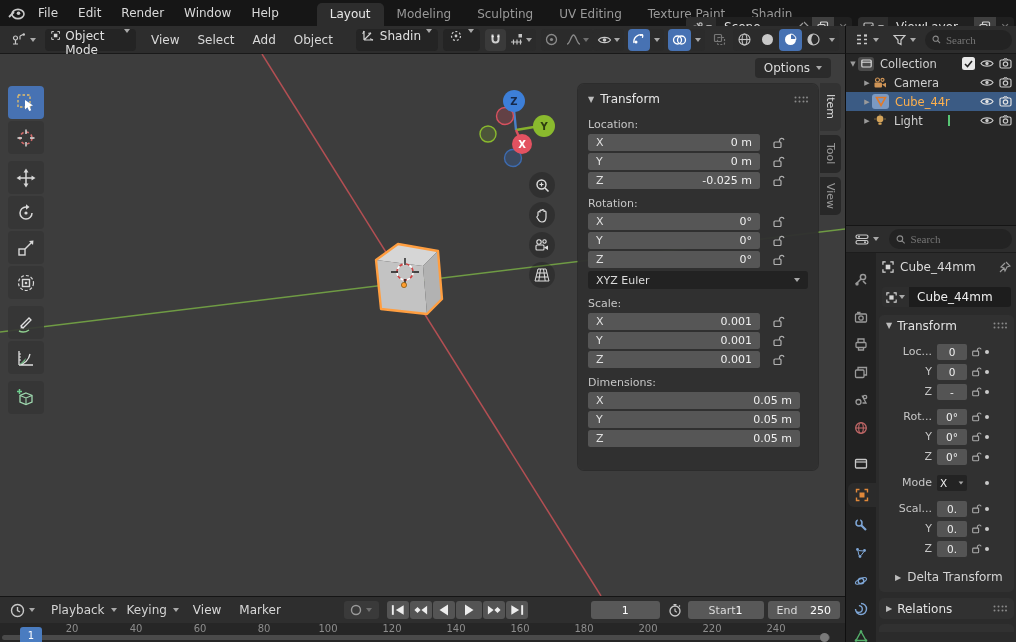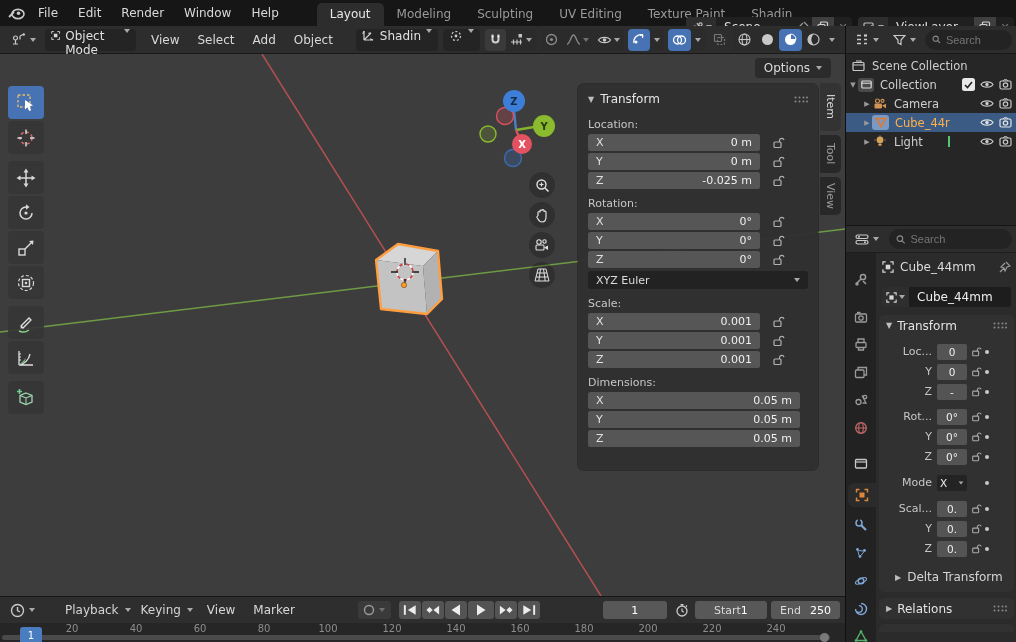--- a/index.html
+++ b/index.html
@@ -29,21 +29,21 @@
 .pill{background:#242424;border-radius:4px;height:22px;display:flex;align-items:flex-start;padding:0 6px;gap:5px}
 .menu2{padding:0 9px;color:#d9d9d9}
 .seg{background:#2b2b2b;border-radius:4px;height:22px;display:flex;align-items:center}
 .seg .s{height:22px;display:flex;align-items:center;padding:0 4px;gap:2px}
 .seg .s.on{background:#4772b3;border-radius:4px}
 .seg .s.raised{background:#3a3a3a;border-radius:4px}
 
 
 #outliner-header{position:absolute;left:845px;top:26px;width:171px;height:28px;background:#2d2d2d;border-left:1px solid #0f0f0f;border-bottom:1px solid #191919;display:flex;align-items:center;padding:0 4px;gap:4px}
 .search-pill{background:#232323;border-radius:10px;height:20px;display:flex;align-items:center;padding:0 7px;gap:5px;flex:1}
-.search-pill input{background:transparent;border:none;outline:none;color:#8b8b8b;width:100%;font-size:11px;font-family:Liberation Sans, sans-serif}
+.search-pill input{background:transparent;border:none;outline:none;color:#8b8b8b;width:100%;font-size:11px;font-family:Liberation Serif, serif}
 #outliner{position:absolute;left:845px;top:54px;width:171px;height:171px;background:#262626;border-left:1px solid #0f0f0f}
 .ol-row{position:relative;height:19px;display:flex;align-items:center;color:#cfcfcf;font-size:11.5px}
 .ol-row.selected{background:#3b5b84}
 .ol-expander{color:#9a9a9a;font-size:7px;width:10px;text-align:center}
 .ol-right{position:absolute;right:4px;display:flex;gap:5px;align-items:center}
 
 #properties{position:absolute;left:845px;top:225px;width:171px;height:417px;background:#2b2b2b;border-left:1px solid #0f0f0f;border-top:1px solid #151515}
 #prop-header{height:27px;display:flex;align-items:center;padding:0 4px;gap:5px;background:#2d2d2d;border-bottom:1px solid #1d1d1d}
 #prop-tabs{position:absolute;left:0;top:27px;width:30px;height:390px;background:#222}
 .ptab{position:absolute;left:0;width:30px;height:24px;display:flex;align-items:center;justify-content:center}
@@ -609,29 +609,20 @@
     <div class="search-pill">
       <svg width="11" height="11" viewBox="0 0 11 11">
           <circle cx="4.5" cy="4.5" r="3.2" fill="none" stroke="#8b8b8b" stroke-width="1.3"></circle>
           <path d="M7,7 L10,10" stroke="#8b8b8b" stroke-width="1.3"></path>
         </svg>
       <input readonly="" placeholder="Search" style="">
     </div>
   </div>
 
   <div id="outliner">
-    <div class="ol-row" style="margin-top:2px">
-      <span class="i" style="width:16px;margin-left:4px">
-        <svg width="13" height="12" viewBox="0 0 13 12">
-            <rect x="1" y="2.5" width="11" height="8" rx="1" fill="none" stroke="#c9c9c9" stroke-width="1.2"></rect>
-            <path d="M1,5 H12 M4,1 h5 v1.5" fill="none" stroke="#c9c9c9" stroke-width="1.1"></path>
-          </svg>
-      </span>
-      <span style="margin-left:6px">Scene Collection</span>
-    </div>
     <div class="ol-row">
       <span class="ol-expander" style="margin-left:2px">▼</span>
       <span class="i" style="width:16px;background:#4a4a4a;border-radius:3px;height:14px">
         <svg width="11" height="9" viewBox="0 0 11 9">
             <rect x="0.8" y="1" width="9.4" height="7" rx="1" fill="none" stroke="#dadada" stroke-width="1.2"></rect>
             <path d="M0.8,3.2 H10.2" stroke="#dadada" stroke-width="1.1"></path>
           </svg>
       </span>
       <span style="margin-left:6px">Collection</span>
       <span class="ol-right">
@@ -1032,21 +1023,21 @@
 
   <div id="timeline">
     <div id="tl-header">
       <span class="hbtn">
         <svg width="15" height="15" viewBox="0 0 15 15">
             <circle cx="7.5" cy="7.5" r="6" fill="none" stroke="#c9c9c9" stroke-width="1.4"></circle>
             <path d="M7.5,4 V7.5 L10,9" fill="none" stroke="#c9c9c9" stroke-width="1.4"></path>
           </svg>
         <span class="chev"></span>
       </span>
-      <span class="hbtn" style="margin-left:20px;gap:6px">
+      <span class="hbtn" style="margin-left:6px;gap:6px">
         <span>Playback</span>
           <span class="chev"></span>
       </span>
       <span class="hbtn" style="gap:6px">
         <span>Keying</span>
           <span class="chev"></span>
       </span>
       <span class="menu2">View</span>
       <span class="menu2">Marker</span>
 

